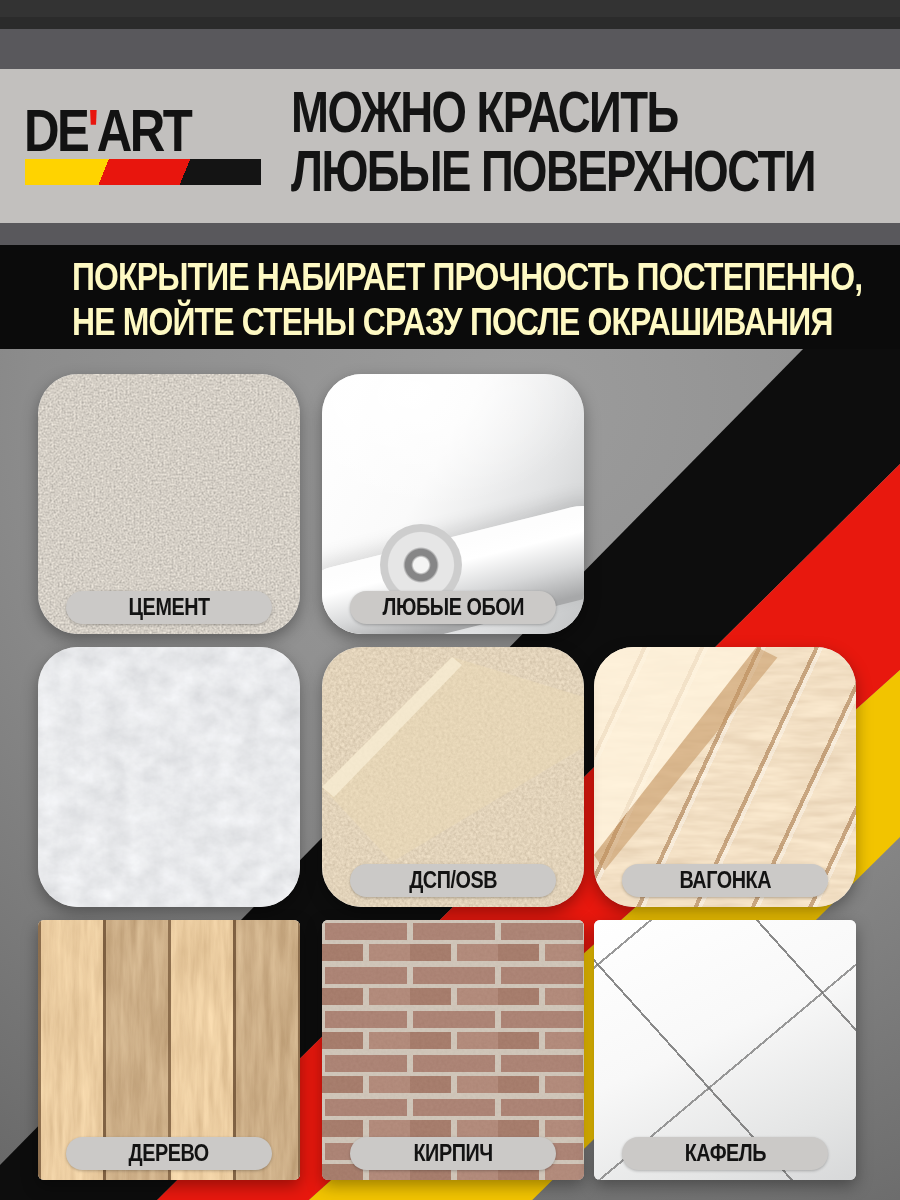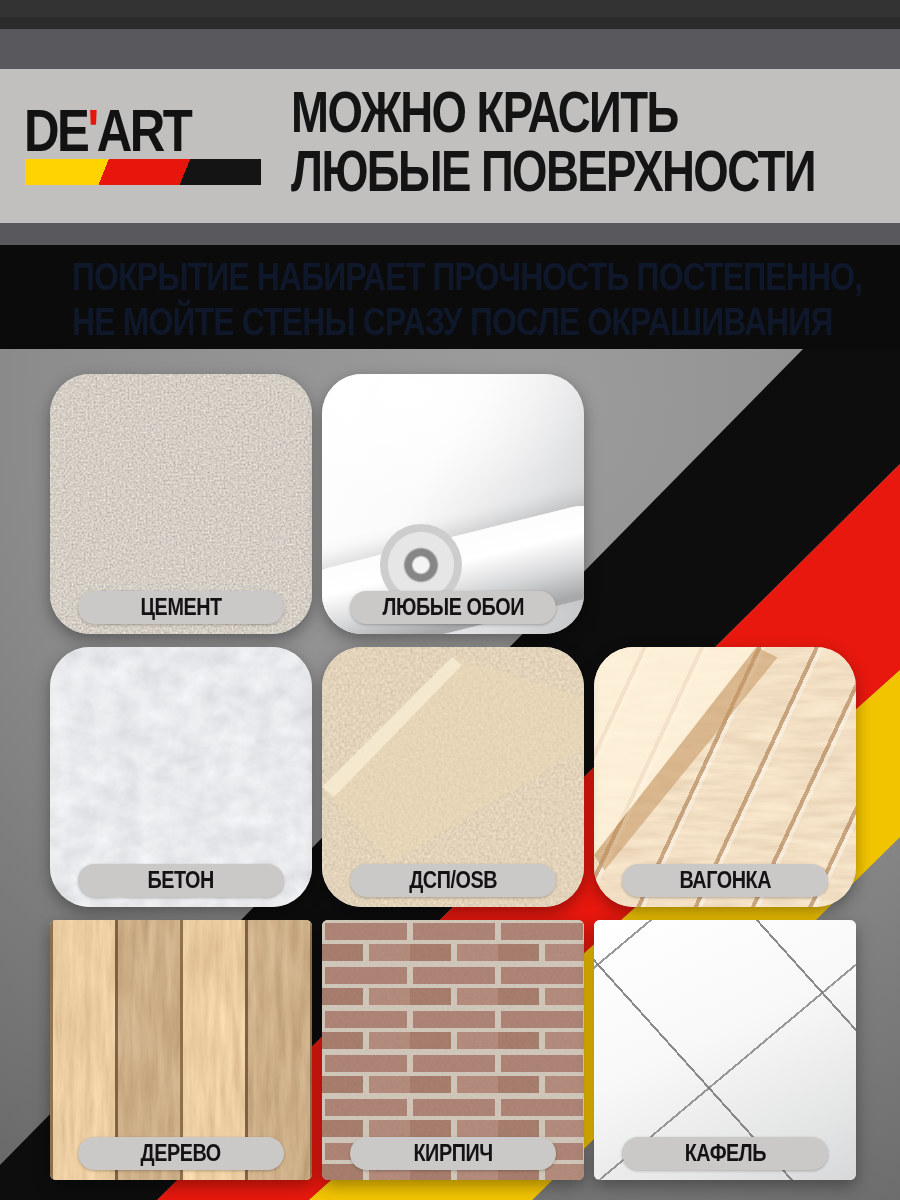--- a/index.html
+++ b/index.html
@@ -28,27 +28,27 @@
   .logo-text{position:absolute;left:24px;top:84px;font-size:60px;font-weight:bold;
     color:#121212;letter-spacing:-3px;white-space:nowrap;transform:scaleX(.82);transform-origin:left top;line-height:1;}
   .logo-text .apos{color:#e8150d;}
   .logo-flag{position:absolute;left:25px;top:142px;width:236px;height:26px;
     background:linear-gradient(112deg,#ffd300 0 34%,#e8150d 34% 67%,#141414 67% 100%);}
   
   .headline{position:absolute;left:291px;top:66px;font-weight:bold;color:#141414;
     font-size:57px;line-height:59px;letter-spacing:-2px;white-space:nowrap;
     transform:scaleX(.8);transform-origin:left top;}
   
-  .notice{position:absolute;left:0;top:238px;width:900px;text-align:center;color:#0f172a;
+  .notice{position:absolute;left:0;top:238px;width:900px;text-align:center;color:#fef9c3;
     font-weight:bold;font-size:38px;line-height:45px;}
   .notice .ln{display:block;white-space:nowrap;transform:scaleX(.84);transform-origin:center top;letter-spacing:-1px;}
   
   .tile{position:absolute;width:262px;height:260px;border-radius:40px;overflow:hidden;
     box-shadow:0 6px 16px rgba(0,0,0,.35);background:#ddd;}
-  .c1{left:50px;} .c2{left:322px;} .c3{left:594px;}
+  .c1{left:38px;} .c2{left:322px;} .c3{left:594px;}
   .r1{top:357px;} .r2{top:630px;} .r3{top:903px;border-radius:6px;}
   .tex{position:absolute;inset:0;width:100%;height:100%;}
   .overlay{position:absolute;inset:0;}
   .pill{position:absolute;left:50%;bottom:10px;transform:translateX(-50%);
     width:206px;height:33px;border-radius:17px;background:#cbc9c7;
     display:flex;align-items:center;justify-content:center;z-index:5;
     box-shadow:0 1px 3px rgba(0,0,0,.25);}
   .pill span{font-size:23px;font-weight:bold;color:#131313;white-space:nowrap;
     transform:scaleX(.86);letter-spacing:-0.5px;}
   
@@ -194,23 +194,20 @@
     <div class="pill">
         <span>ЛЮБЫЕ ОБОИ</span>
       </div>
   </div>
 
 
   <div class="tile c1 r2">
     <svg class="tex" viewBox="0 0 262 260" preserveAspectRatio="none">
         <rect width="262" height="260" filter="url(#nz-concrete)"></rect>
       </svg>
-    <div class="pill">
-        <span>БЕТОН</span>
-      </div>
   </div>
 
   <div class="tile c3 r2">
     <svg class="tex" viewBox="0 0 262 260" preserveAspectRatio="none">
         <rect width="262" height="260" filter="url(#nz-pine)"></rect>
       </svg>
     <div class="overlay lining-stripes"></div>
     <div class="overlay lining-face"></div>
     <div class="overlay lining-edge"></div>
     <div class="pill">

